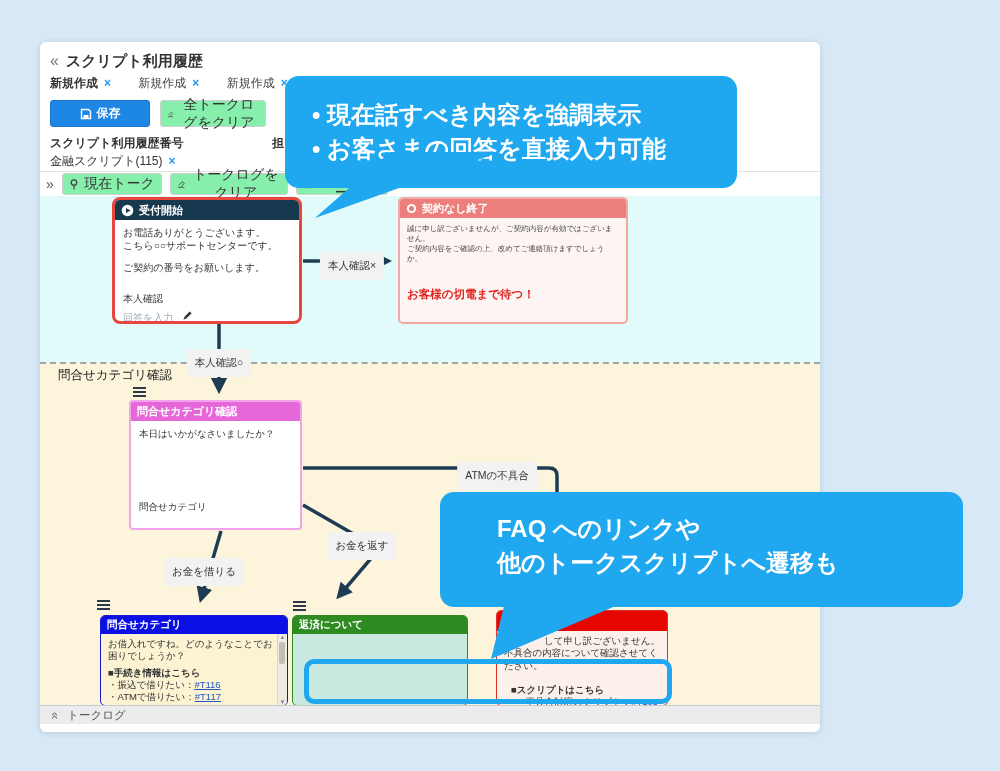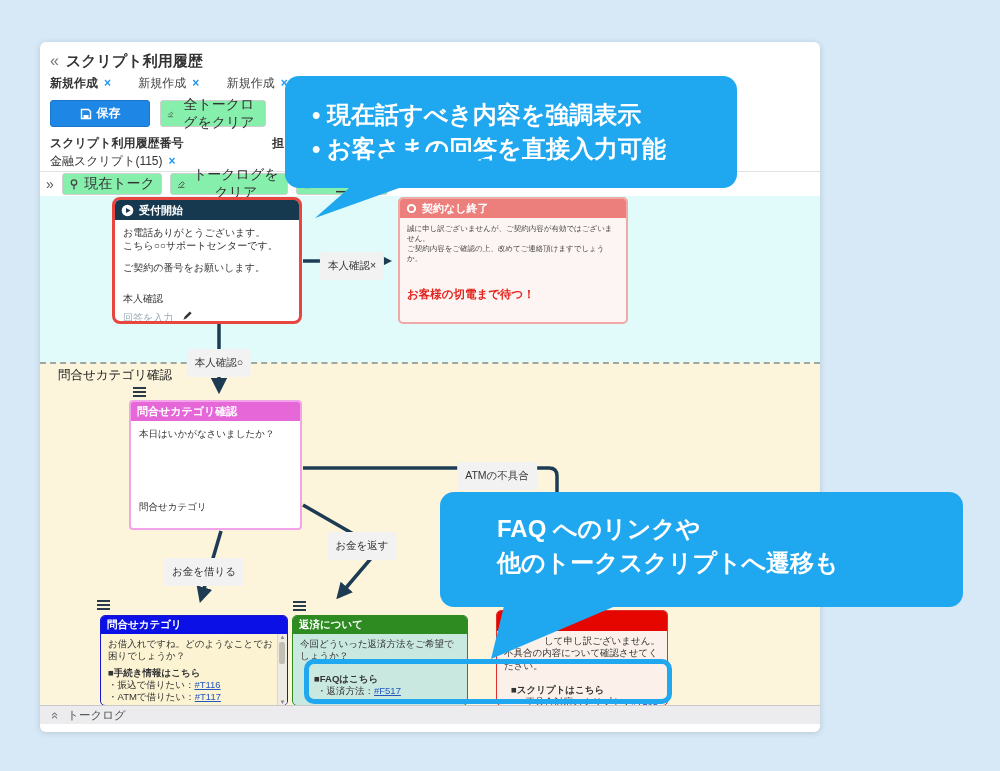--- a/index.html
+++ b/index.html
@@ -245,25 +245,20 @@
     </div>
     <div class="sbar">
       <span class="sarr" style="top:0;">▲</span>
       <div class="sthumb"></div>
       <span class="sarr" style="bottom:0;">▼</span>
     </div>
   </div>
 
   <div class="abs node n-repay">
     <div class="node-h">返済について</div>
-    <div class="small-b">
-      <div>今回どういった返済方法をご希望でしょうか？</div>
-      <div class="bold" style="margin-top:10px;margin-left:14px;">■FAQはこちら</div>
-      <div style="margin-left:17px;"><span>・返済方法：</span><span class="lk">#F517</span></div>
-    </div>
   </div>
 
   <div class="abs node n-atm">
     <div class="node-h"></div>
     <div class="small-b">
       <div style="padding-left:40px;">して申し訳ございません。</div>
       <div>不具合の内容について確認させてください。</div>
       <div class="bold" style="margin-top:12px;margin-left:7px;">■スクリプトはこちら</div>
       <div style="margin-left:12px;"><span>・不具合対応スクリプト：</span><span class="lk">#T105</span></div>
     </div>

